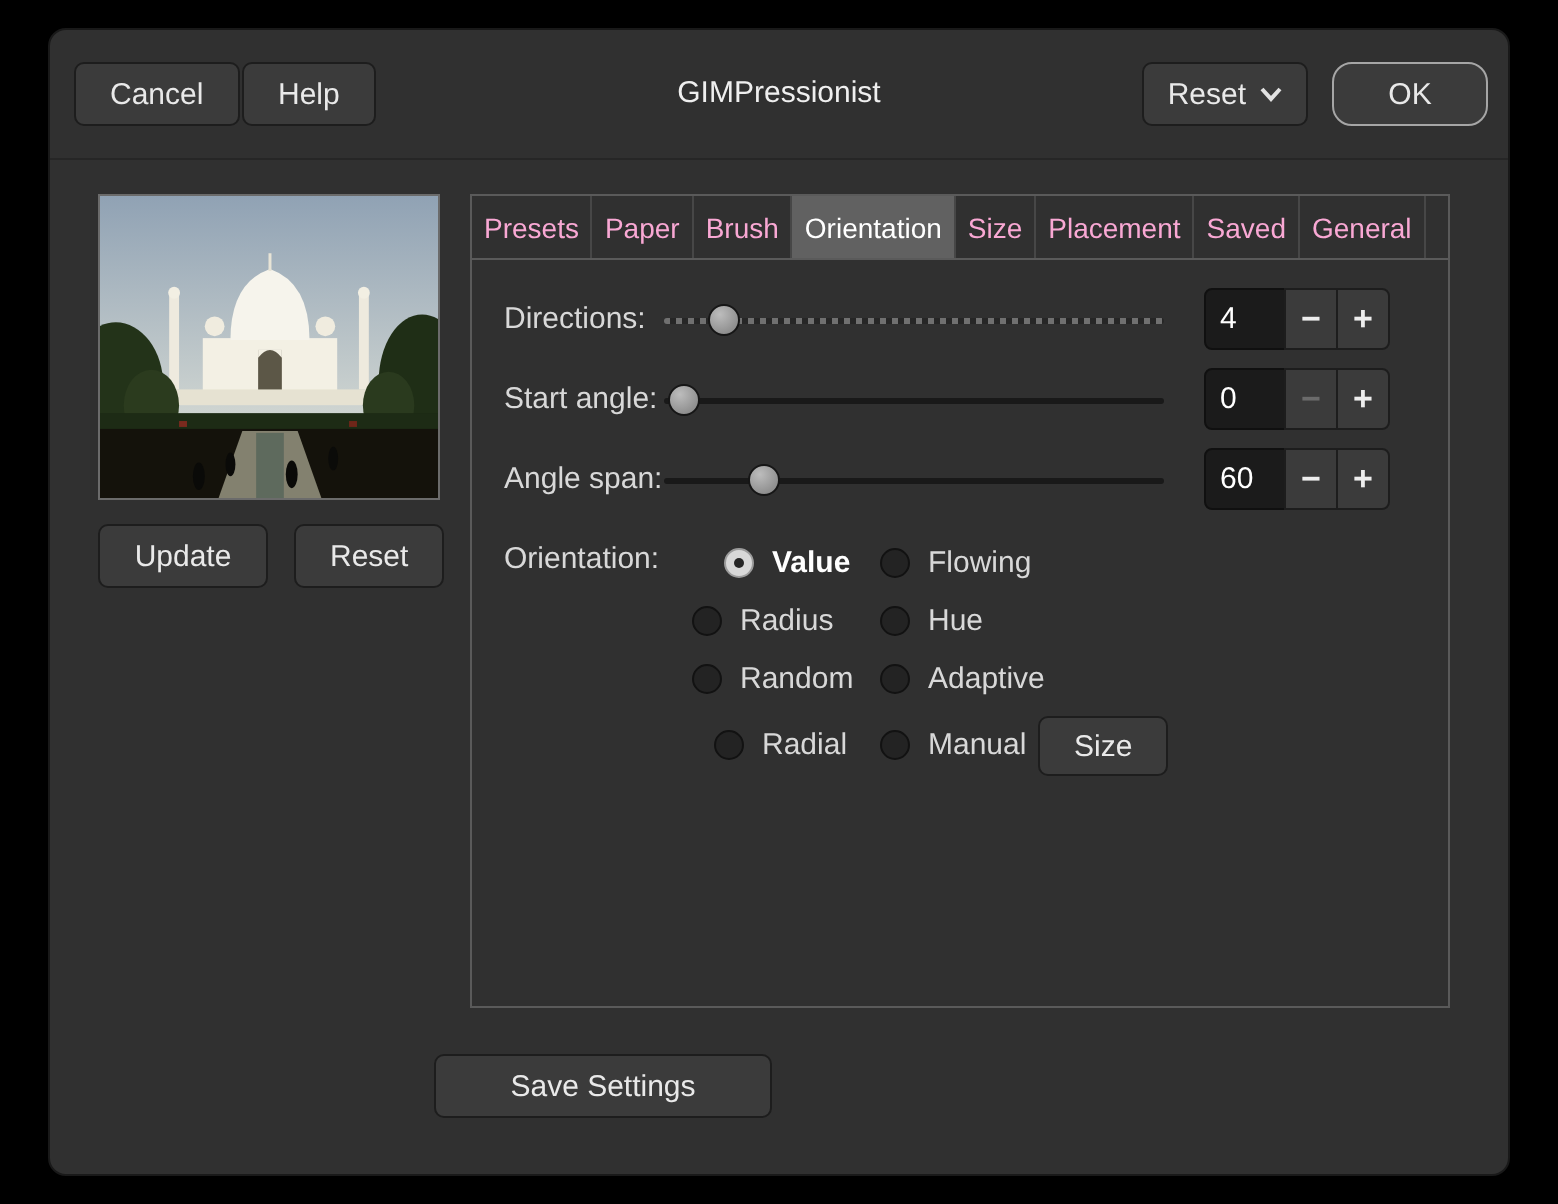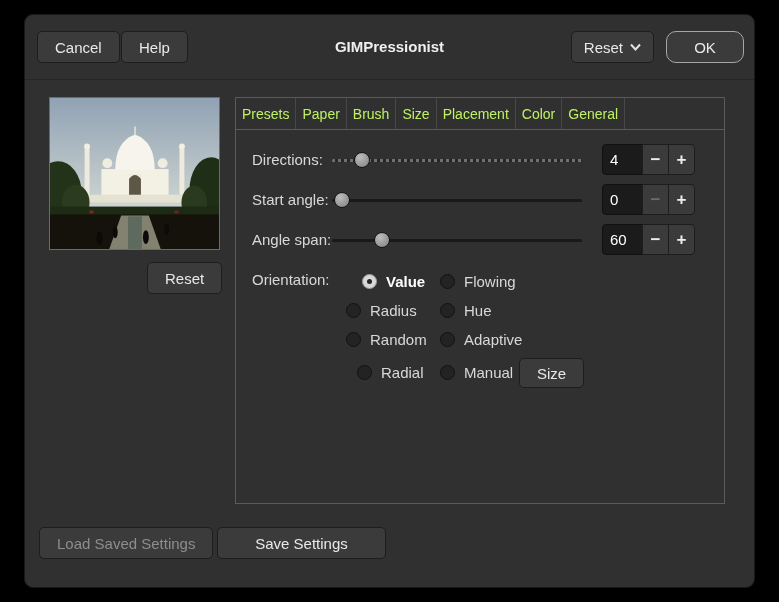--- a/index.html
+++ b/index.html
@@ -8,29 +8,29 @@
   .dialog{position:absolute;left:24px;top:14px;width:731px;height:574px;background:#303030;
           border:1px solid #191919;border-radius:9px;box-sizing:border-box;color:#dcdcdc;}
   .header{position:absolute;left:0;top:0;right:0;height:64px;border-bottom:1px solid #262626;border-radius:9px 9px 0 0;}
   .btn{position:absolute;height:32px;background:#3b3b3b;border:1px solid #1d1d1d;border-radius:5px;
        color:#e9e9e9;font-size:15px;display:flex;align-items:center;justify-content:center;
        padding:0 17px;box-sizing:border-box;white-space:nowrap;cursor:default;}
   .btn.ok{border-color:#a6a6a6;min-width:78px;}
   .btn.dropdown{gap:7px;}
   .btn .chev{display:block;}
   .btn.dim{color:#8d8d8d;}
-  .win-title{position:absolute;left:0;right:0;top:23px;text-align:center;font-weight:bold;font-size:15px;color:#efefef;}
+  .win-title{position:absolute;left:0;right:0;top:23px;text-align:center;font-weight:normal;font-size:15px;color:#efefef;}
   
   .preview{position:absolute;left:24px;top:82px;width:171px;height:153px;border:1px solid #6b6b6b;
            box-sizing:border-box;background:#000;}
   .preview svg{display:block;width:100%;height:100%;}
   
   .frame{position:absolute;left:210px;top:82px;width:490px;height:407px;border:1px solid #5a5a5a;box-sizing:border-box;}
   .tabbar{position:absolute;left:0;top:0;right:0;height:31px;display:flex;border-bottom:1px solid #5a5a5a;}
-  .tab{display:flex;align-items:center;padding:0 6px;font-size:14px;color:#bef264;
+  .tab{display:flex;align-items:center;padding:0 6px;font-size:14px;color:#f9a8d4;
        border-right:1px solid #474747;white-space:nowrap;cursor:default;}
   .tab.active{background:#616161;color:#ffffff;}
   
   .row-label{position:absolute;font-size:15px;color:#d8d8d8;height:31px;display:flex;align-items:center;}
   .slider{position:absolute;width:250px;height:18px;}
   .slider .track{position:absolute;left:0;right:0;top:8px;height:3px;background:#191919;border-radius:2px;}
   .slider.dashed .track{background:repeating-linear-gradient(90deg,#707070 0 3px,#262626 3px 6px);}
   .slider .handle{position:absolute;top:1px;width:16px;height:16px;border-radius:50%;
                   background:radial-gradient(circle at 35% 30%,#bdbdbd,#7e7e7e);
                   border:1px solid #161616;box-sizing:border-box;}
@@ -106,30 +106,32 @@
         <rect x="79" y="120" width="14" height="33" fill="#5e6a5d"></rect>
 
         <ellipse cx="66" cy="136" rx="2.5" ry="6" fill="#0a0a08"></ellipse>
         <ellipse cx="97" cy="141" rx="3" ry="7" fill="#0a0a08"></ellipse>
         <ellipse cx="118" cy="133" rx="2.5" ry="6" fill="#0b0b09"></ellipse>
         <ellipse cx="50" cy="142" rx="3" ry="7" fill="#0a0a08"></ellipse>
         <rect x="40" y="114" width="4" height="3" fill="#7a2a1e"></rect>
         <rect x="126" y="114" width="4" height="3" fill="#6e2619"></rect>
       </svg>
     </div>
+    <div class="btn" style="left:24px;top:247px;min-width:85px;">Update</div>
     <div class="btn" style="left:122px;top:247px;min-width:72px;">Reset</div>
 
     <div class="frame">
       <div class="tabbar">
         <div class="tab">Presets</div>
         <div class="tab">Paper</div>
         <div class="tab">Brush</div>
+        <div class="tab active">Orientation</div>
         <div class="tab">Size</div>
         <div class="tab">Placement</div>
-        <div class="tab">Color</div>
+        <div class="tab">Saved</div>
         <div class="tab">General</div>
       </div>
 
       <div class="row-label" style="left:16px;top:46px;">Directions:</div>
       <div class="slider dashed" style="left:96px;top:53px;">
         <div class="track"></div>
         <div class="handle" style="left:22px;"></div>
       </div>
       <div class="entry" style="left:366px;top:46px;">4</div>
       <div class="spin" style="left:406px;top:46px;">−</div>
@@ -183,17 +185,16 @@
         <span class="radio"></span>
         <span class="radio-label">Radial</span>
       </div>
       <div class="radio-opt" style="left:204px;top:264px;">
         <span class="radio"></span>
         <span class="radio-label">Manual</span>
       </div>
       <div class="btn edit-btn">Size</div>
     </div>
 
-    <div class="btn dim" style="left:14px;top:512px;min-width:172px;">Load Saved Settings</div>
     <div class="btn" style="left:192px;top:512px;min-width:169px;">Save Settings</div>
 
   </div>
 </div>
 
 </body></html>

